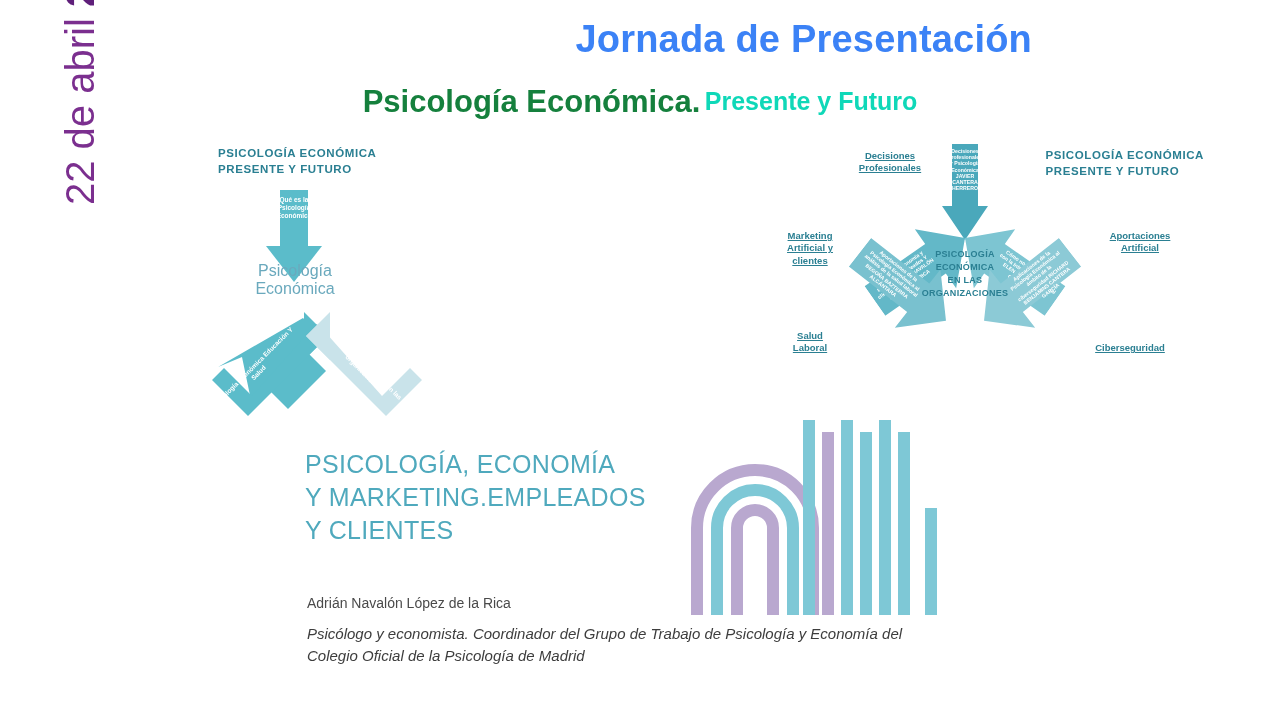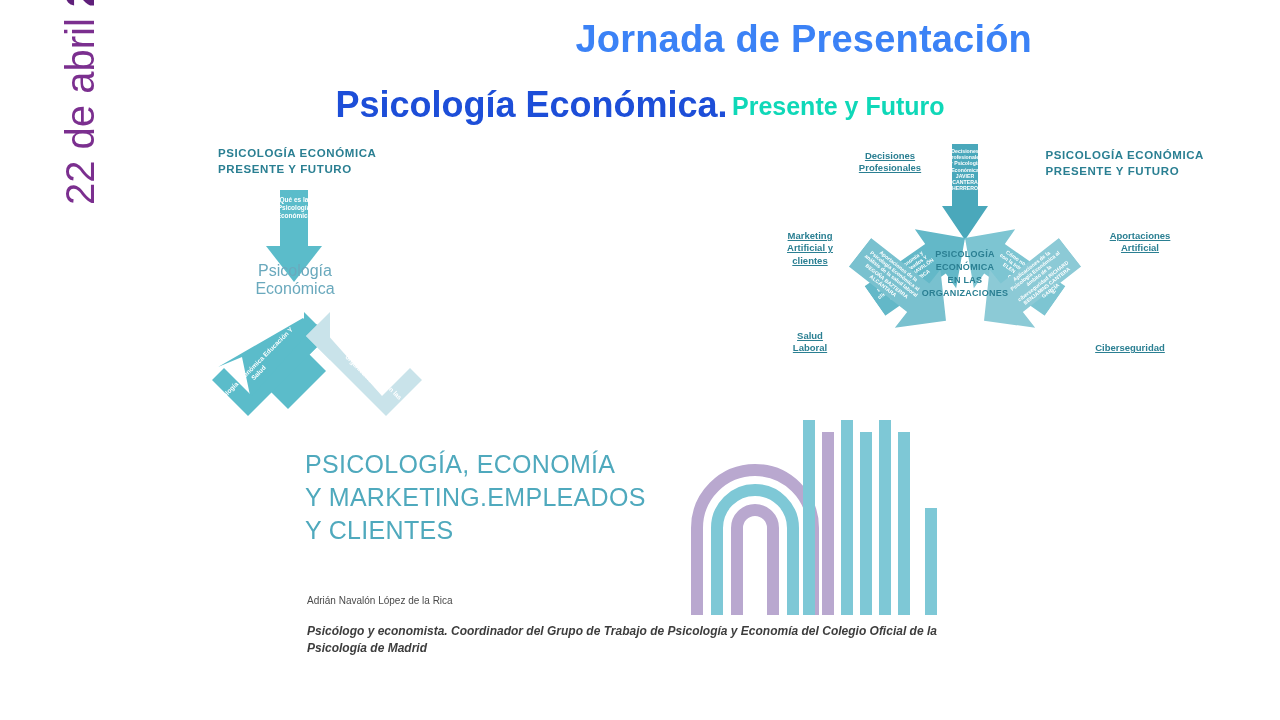--- a/index.html
+++ b/index.html
@@ -17,21 +17,21 @@
     text-align:right;
     font-size:38px; font-weight:bold; color:#3b82f6;
     letter-spacing:0.2px;
   }
   .title-line2 {
     position:absolute; left:0; top:84px; width:1280px;
     text-align:center;
     white-space:nowrap;
   }
   .title-main {
-    font-size:36px; font-weight:bold; color:#1d4ed8;
+    font-size:31px; font-weight:bold; color:#15803d;
   }
   .title-sub {
     font-size:25px; font-weight:bold; color:#0fd8b8;
     vertical-align:2px;
   }
 
   
   .date-vert {
     position:absolute;
     left:58px; top:205px;
@@ -111,26 +111,26 @@
 
   
   #thumb-bottom { position:absolute; left:295px; top:440px; width:680px; height:230px; }
   .bt-title {
     position:absolute; left:10px; top:8px;
     font-size:25px; color:#4fa9bd; font-weight:normal;
     line-height:1.32; letter-spacing:0.3px;
   }
   .bt-author {
     position:absolute; left:12px; top:155px;
-    font-size:10px; color:#4a4a4a; font-weight:normal;
+    font-size:14px; color:#4a4a4a; font-weight:normal;
   }
   .bt-role {
     position:absolute; left:12px; top:183px; width:640px;
-    font-size:12px; color:#3d3d3d; font-style:italic;
-    font-weight:bold; line-height:1.45;
+    font-size:15px; color:#3d3d3d; font-style:italic;
+    font-weight:normal; line-height:1.45;
   }
 
   
   #logo { position:absolute; left:685px; top:420px; width:265px; height:195px; }
 </style>
 </head>
 <body>
 
 <div class="title-line1">Jornada de Presentación</div>
 <div class="title-line2">

